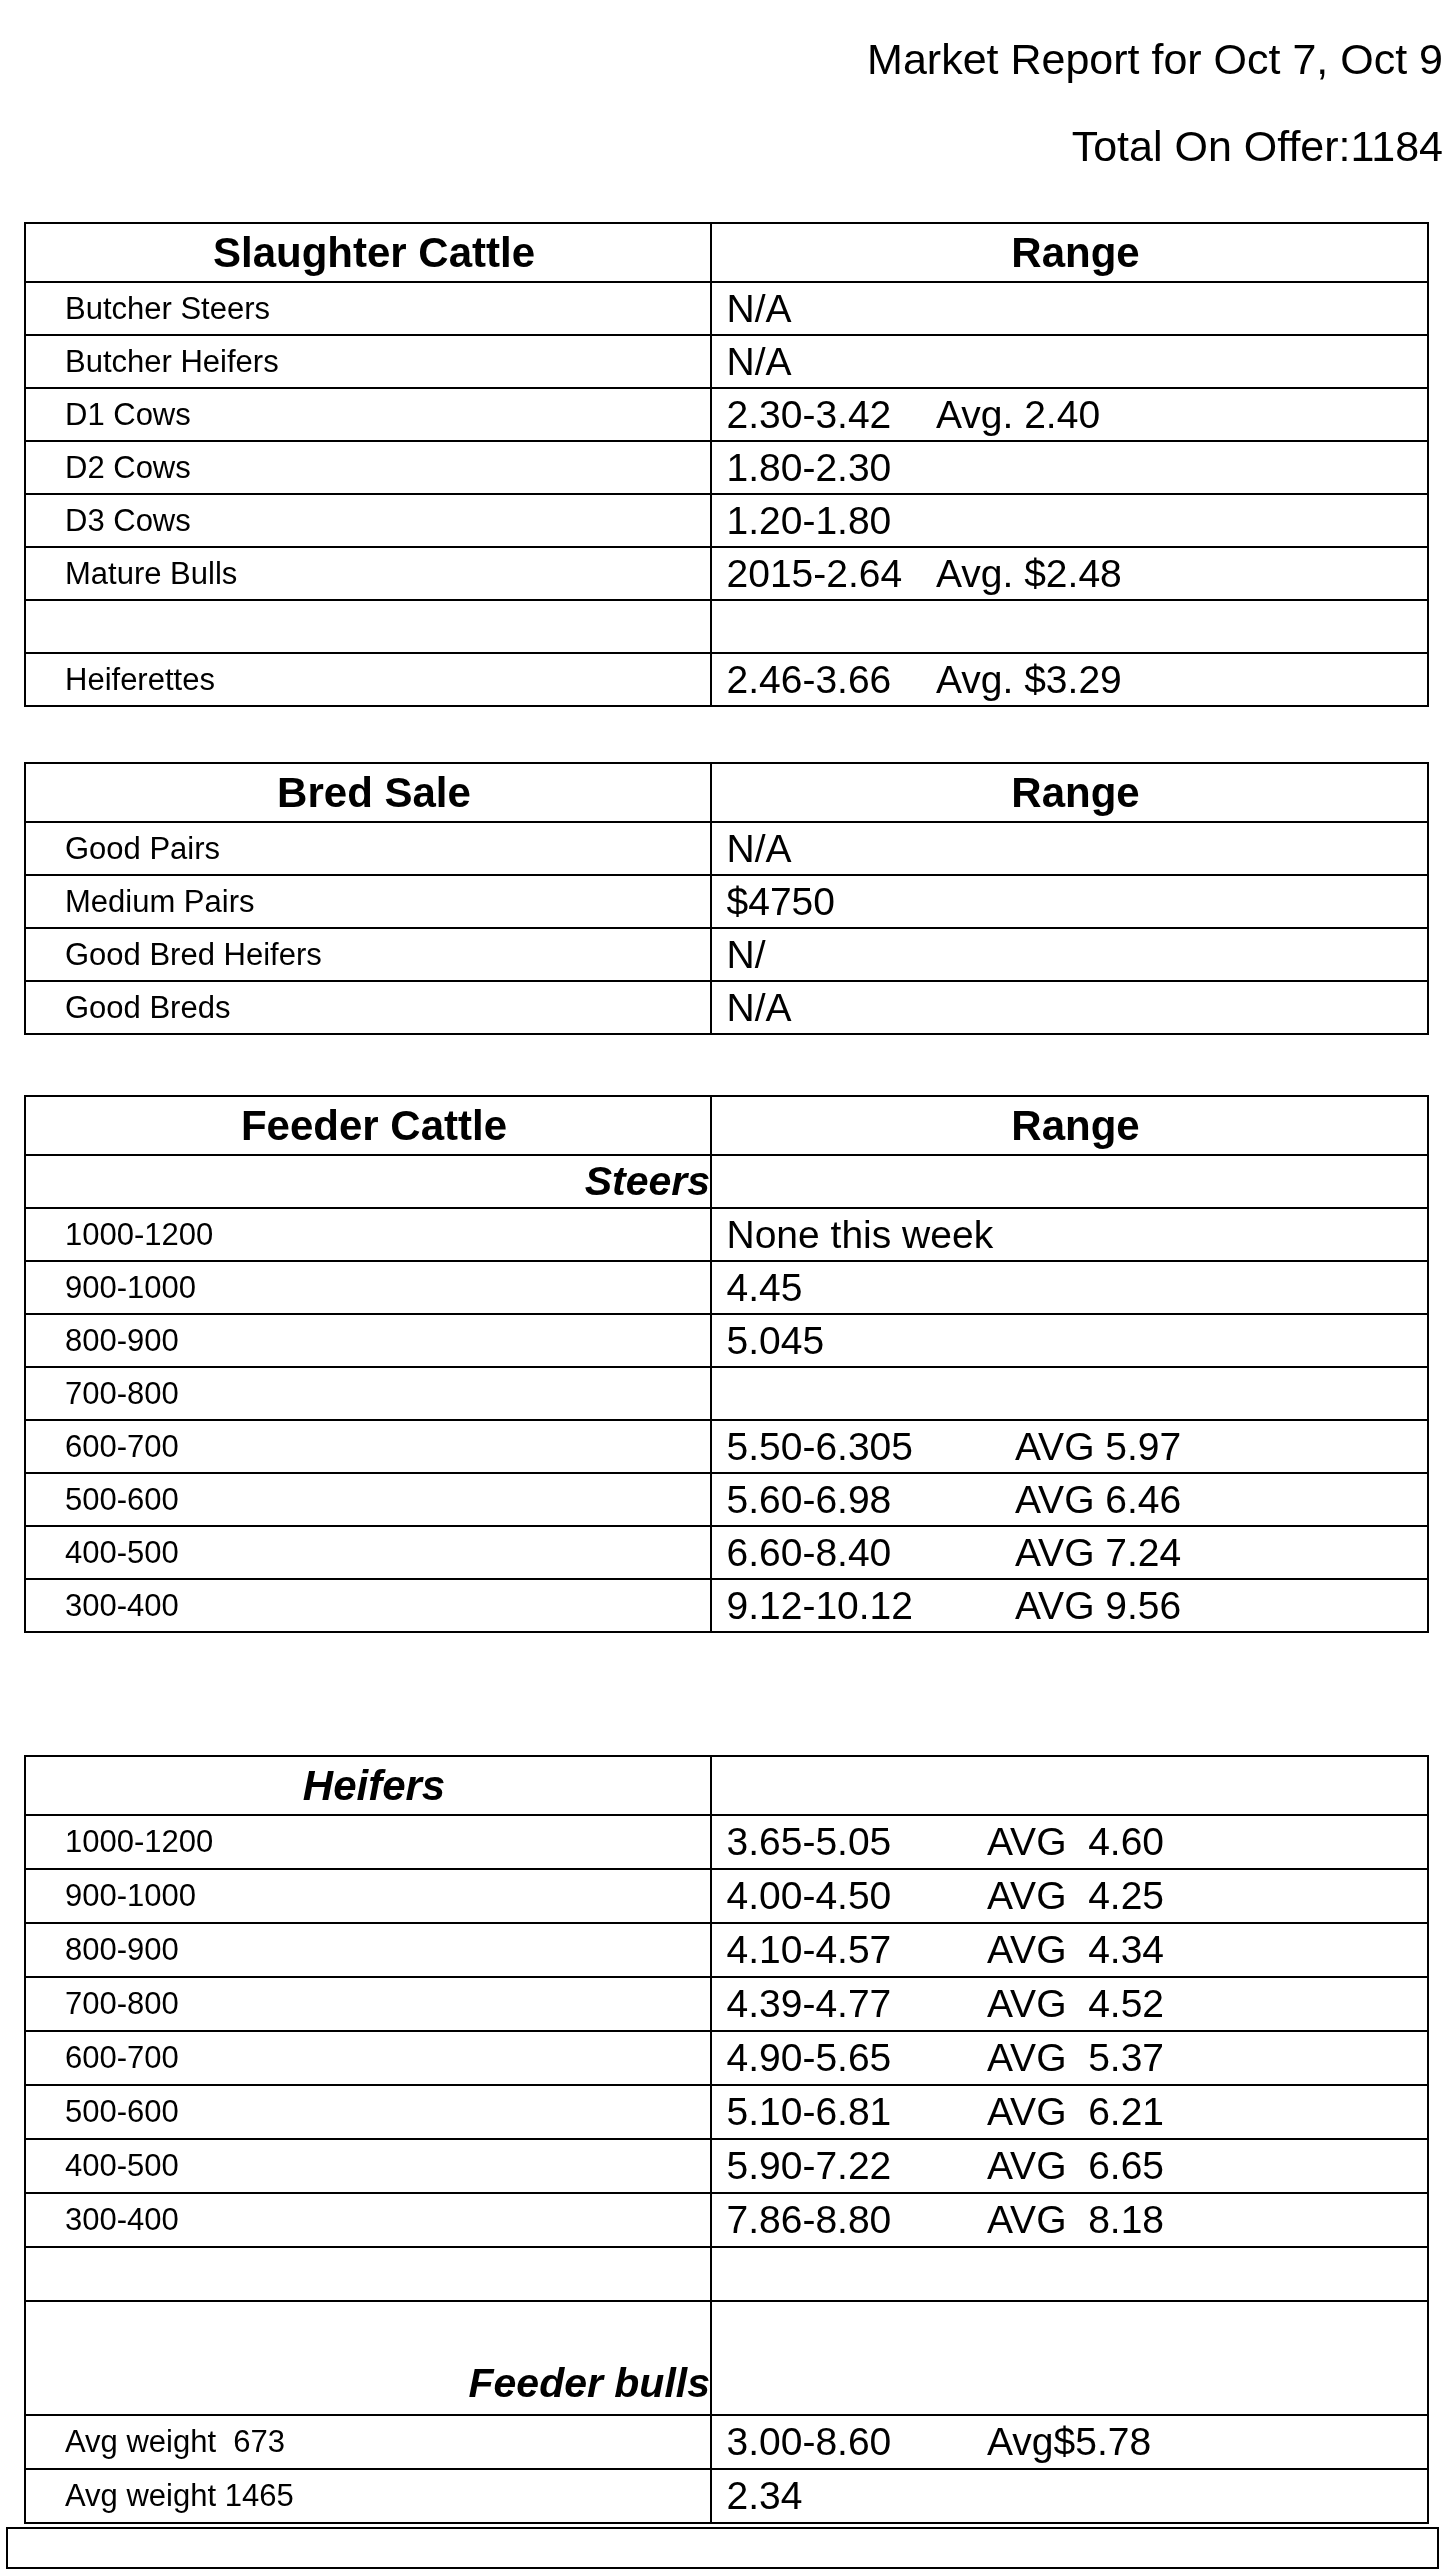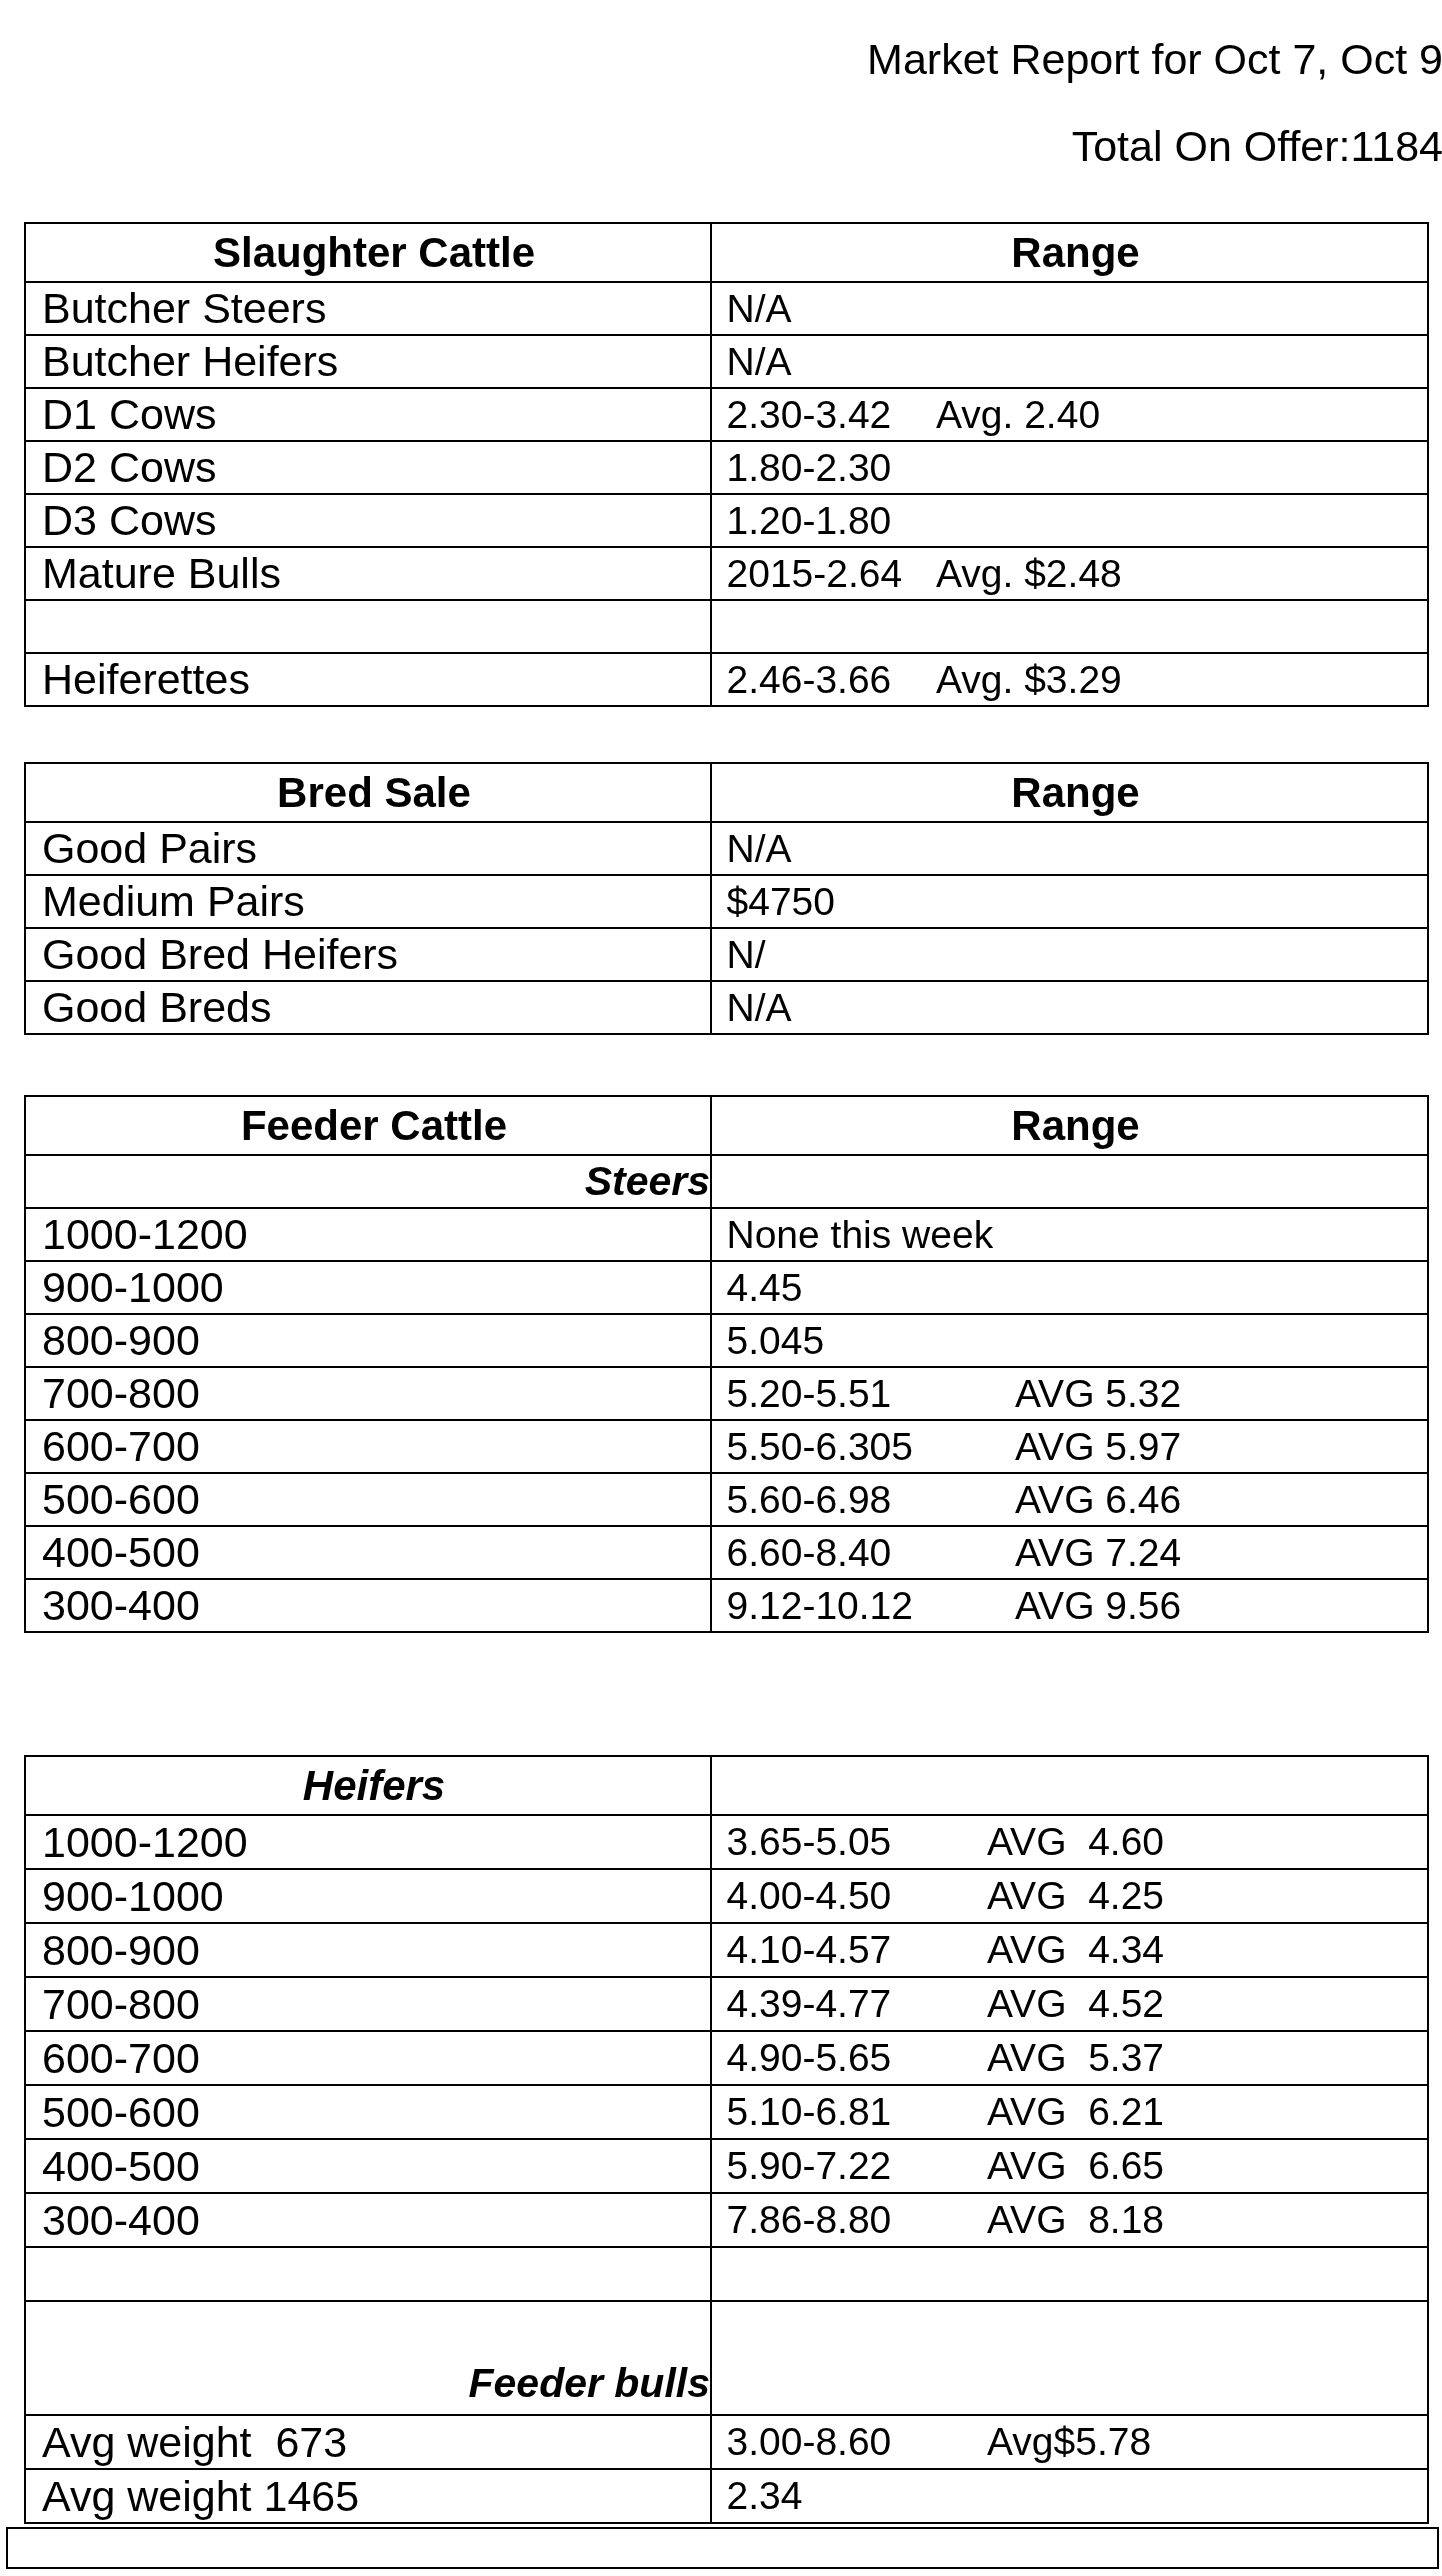--- a/index.html
+++ b/index.html
@@ -52,22 +52,22 @@
   .row.tall { height: 114px; }
   #t4 .row:not(.hdr):not(.tall) { height: 54px; }
 
   .cl {
     width: 686px;
     flex: 0 0 686px;
     border-right: 2.9px solid #000;
     box-sizing: border-box;
     display: flex;
     align-items: center;
-    padding-left: 16px;
-    font-size: 43px;
+    padding-left: 39px;
+    font-size: 31px;
     overflow: hidden;
   }
   .cr {
     flex: 1 1 auto;
     position: relative;
     display: flex;
     align-items: center;
     padding-left: 14.5px;
     font-size: 39px;
     overflow: hidden;
@@ -276,24 +276,20 @@
           <span class="lbl">800-900</span>
         </div>
       <div class="cr">
           <span class="range">5.045</span>
         </div>
     </div>
     <div class="row">
       <div class="cl">
           <span class="lbl">700-800</span>
         </div>
-      <div class="cr">
-          <span class="range">5.20-5.51</span>
-          <span class="avg">AVG 5.32</span>
-        </div>
     </div>
     <div class="row">
       <div class="cl">
           <span class="lbl">600-700</span>
         </div>
       <div class="cr">
           <span class="range">5.50-6.305</span>
           <span class="avg">AVG 5.97</span>
         </div>
     </div>

